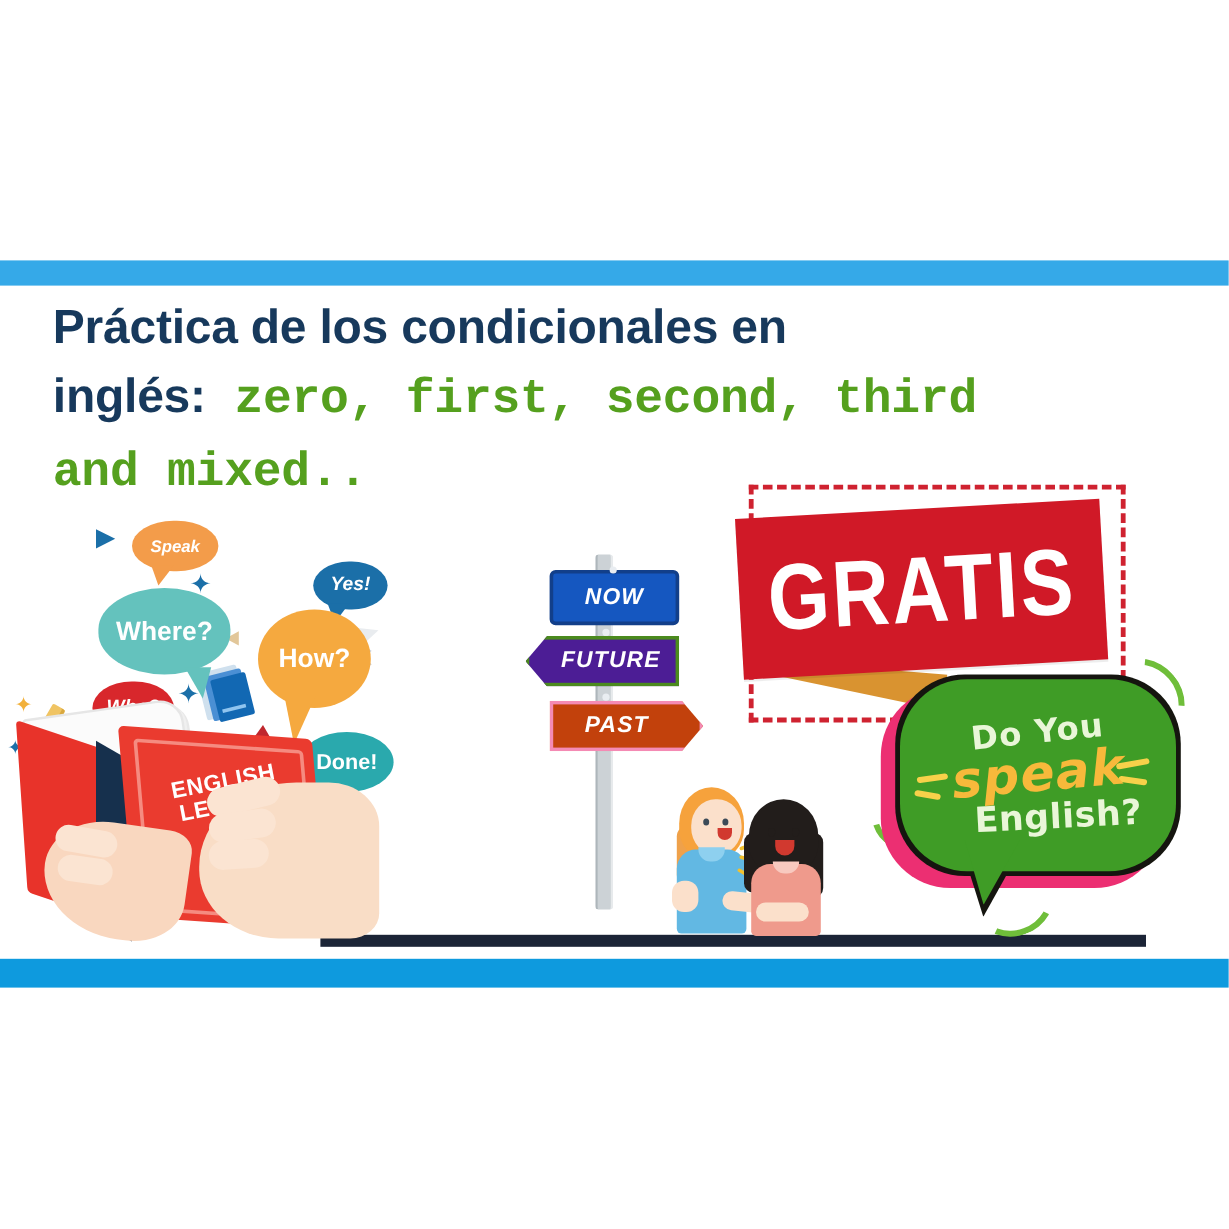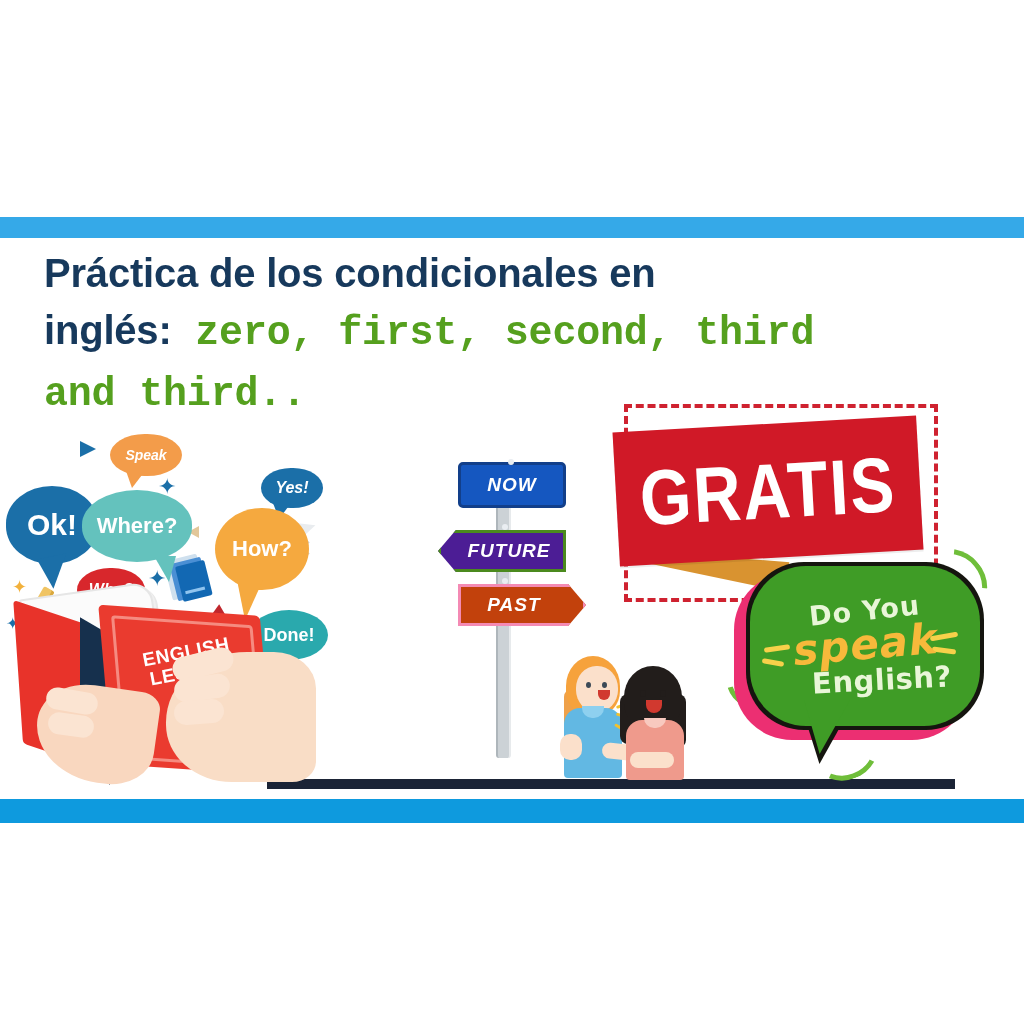--- a/index.html
+++ b/index.html
@@ -113,21 +113,21 @@
   .f3{left:160px;top:110px;width:50px;height:24px;transform:rotate(-4deg);}
   .f4{left:32px;top:100px;width:52px;height:22px;transform:rotate(10deg);}
   .f5{left:34px;top:124px;width:46px;height:22px;transform:rotate(8deg);}
 
   
   .signpost{position:absolute;left:432px;top:458px;width:180px;height:320px;}
   .post{position:absolute;left:64px;top:4px;width:11px;height:296px;background:#ccd2d6;
         border-left:2px solid #aeb6bb;border-right:2px solid #e7eaec;border-radius:3px;}
   .sign{position:absolute;display:flex;align-items:center;justify-content:center;
         color:#ffffff;font-weight:bold;font-style:italic;letter-spacing:1px;}
-  .sign-now{left:26px;top:4px;width:102px;height:40px;background:#1557c0;border:3px solid #123f8a;
+  .sign-now{left:26px;top:17px;width:102px;height:40px;background:#1557c0;border:3px solid #123f8a;
         border-radius:5px;font-size:19px;text-align:center;}
   .sign-now:before{content:"";position:absolute;left:47px;top:-6px;width:6px;height:6px;
         background:#e9edf1;border-radius:50%;}
   .sign-future{left:6px;top:72px;width:128px;height:42px;background:#4c1d95;border:3px solid #4b8a1e;
         font-size:19px;clip-path:polygon(14% 0,100% 0,100% 100%,14% 100%,0 50%);
         padding-left:14px;box-sizing:border-box;}
   .fut-dot{position:absolute;left:70px;top:66px;width:6px;height:6px;background:#e9edf1;border-radius:50%;z-index:3;}
   .sign-past{left:26px;top:126px;width:128px;height:42px;background:#c2410c;border:3px solid #f48ab4;
         font-size:19px;clip-path:polygon(0 0,86% 0,100% 50%,86% 100%,0 100%);
         padding-right:16px;box-sizing:border-box;}
@@ -206,21 +206,21 @@
 
 <div id="poster">
 
   <div class="band-top"></div>
   <div class="rule-dark"></div>
   <div class="band-bottom"></div>
 
   <div class="headline">
     <span>Práctica de los condicionales en</span><br>
     <span>inglés:</span><span class="green"> zero, first, second, third</span><br>
-    <span class="green">and third..</span>
+    <span class="green">and mixed..</span>
   </div>
 
   <div class="illo-left">
 
     <div class="deco tri-blue"></div>
     <div class="deco tri-tan"></div>
     <div class="deco tri-red"></div>
     <div class="deco star s1">✦</div>
     <div class="deco star s2">✦</div>
     <div class="deco star s3">✦</div>
@@ -231,24 +231,20 @@
     <div class="squiggle"></div>
 
     <div class="books">
       <i class="bk1"></i>
         <i class="bk2"></i>
         <i class="bk3"></i>
     </div>
     <div class="plane"></div>
     <div class="plane-tail"></div>
 
-    <div class="bub b-ok">
-      <span>Ok!</span>
-      <i class="tail"></i>
-    </div>
     <div class="bub b-speak">
       <span>Speak</span>
       <i class="tail"></i>
     </div>
     <div class="bub b-where">
       <span>Where?</span>
       <i class="tail"></i>
     </div>
     <div class="bub b-who">
       <span>Who?</span>

